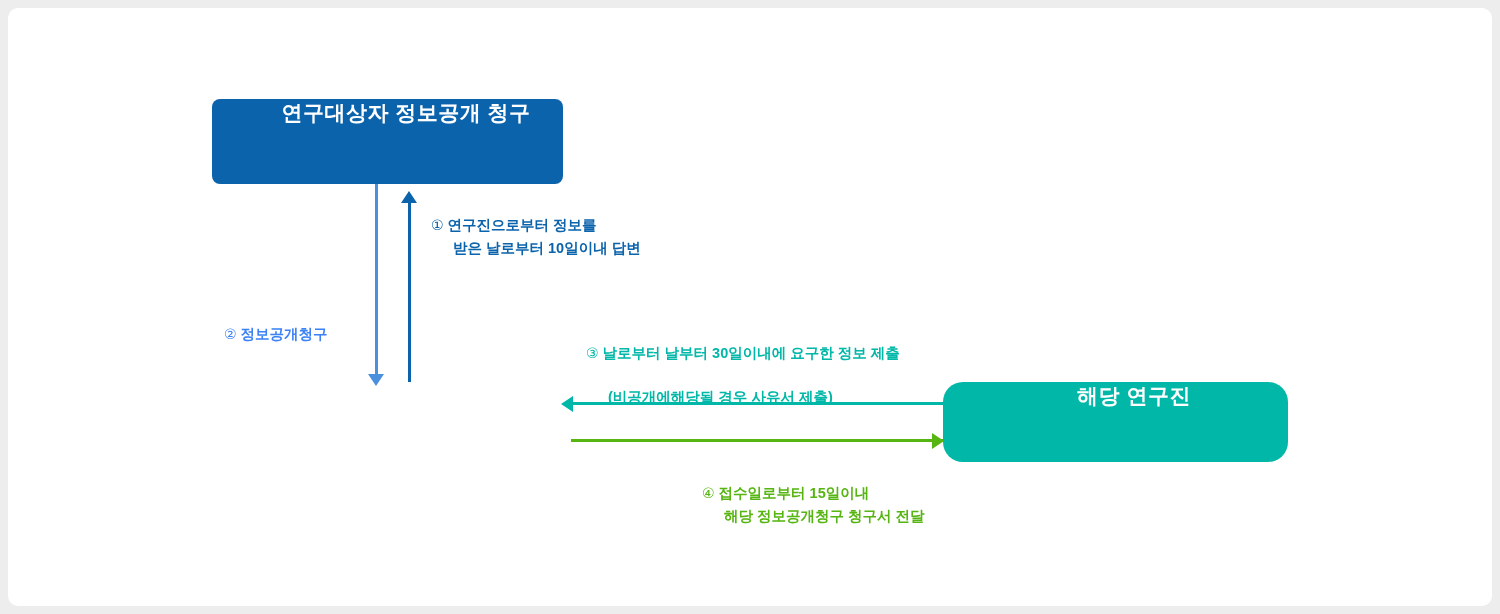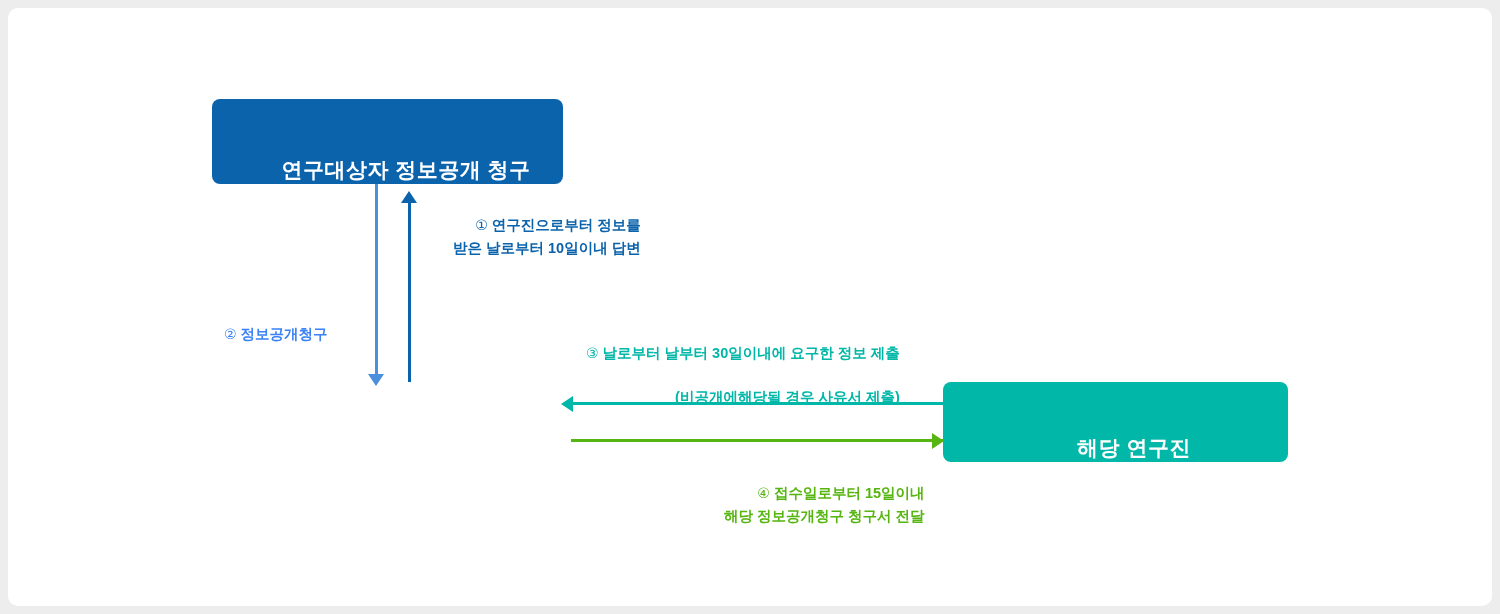--- a/index.html
+++ b/index.html
@@ -30,21 +30,21 @@
     top: 0;
     width: 1484px;
     height: 598px;
   }
 
   
   .box {
     position: absolute;
     border-radius: 8px;
     display: flex;
-    align-items: flex-end;
+    align-items: flex-start;
     justify-content: center;
     color: #ffffff;
     font-weight: bold;
     letter-spacing: .5px;
     box-sizing: border-box;
     padding-left: 37px;
   }
 
   #box-request {
     left: 204px;
@@ -64,20 +64,21 @@
     font-size: 21px;
   }
 
   #box-researchers {
     left: 935px;
     top: 374px;
     width: 345px;
     height: 80px;
     background: #00b7a8;
     font-size: 21px;
+    border-radius: 20px;
   }
 
   
   .vline {
     position: absolute;
     width: 3px;
   }
   #line-down {
     left: 367px;
     top: 176px;
@@ -143,21 +144,20 @@
     border-left: 12px solid #56b510;
   }
 
   
   .note {
     position: absolute;
     font-size: 14.5px;
     font-weight: bold;
     line-height: 1.55;
     white-space: nowrap;
-    text-align: right;
   }
   .note .num {
     font-size: 14px;
     font-weight: normal;
     margin-right: 4px;
   }
   .note .l2 {
     display: block;
   }
 

